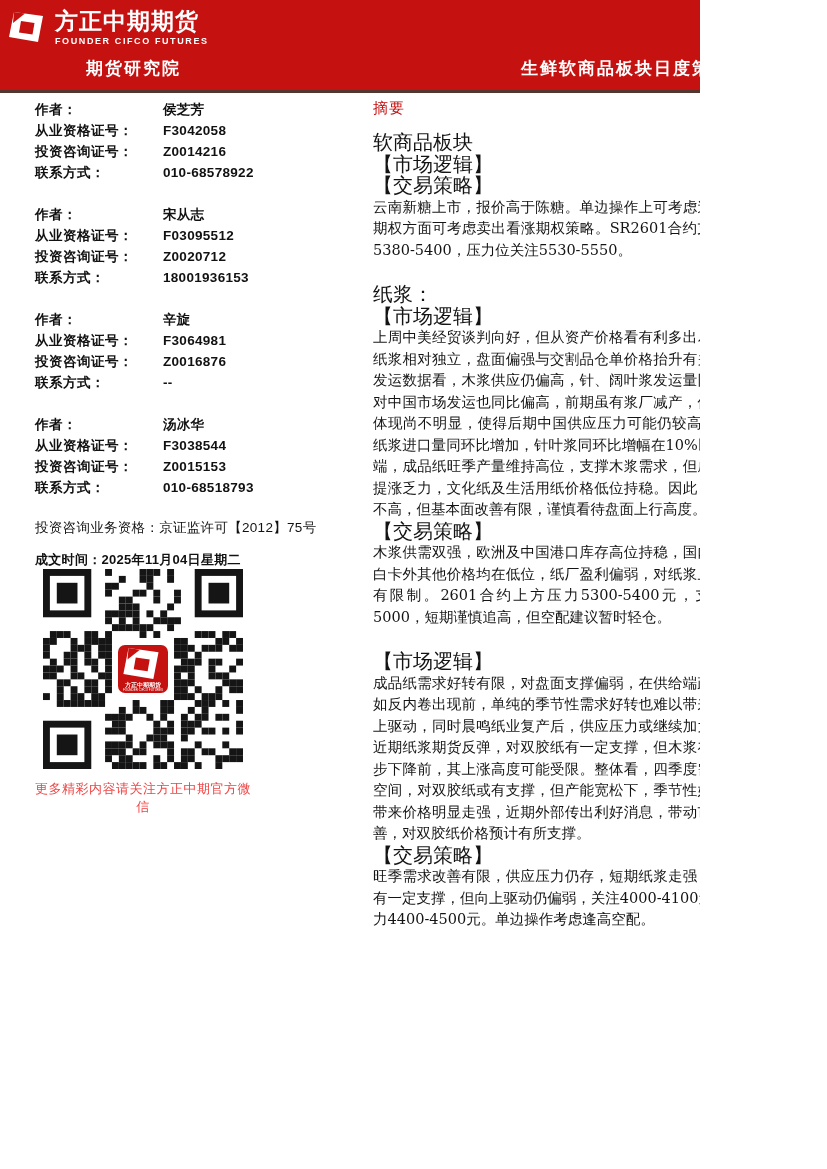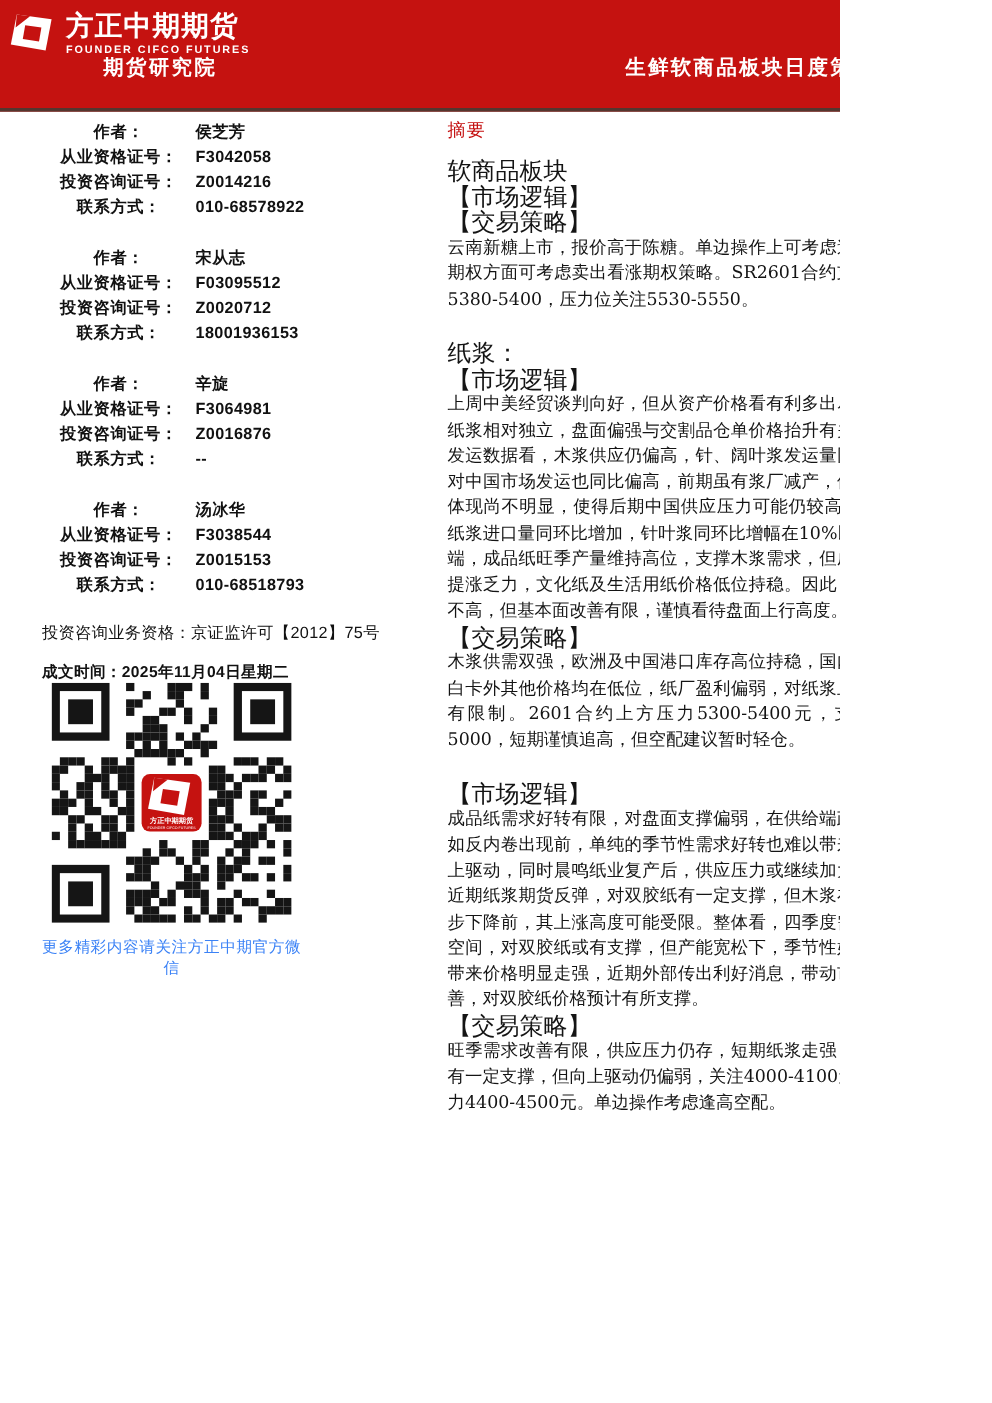--- a/index.html
+++ b/index.html
@@ -11,43 +11,43 @@
   
   .banner {
     position:absolute; left:0; top:0; width:827px; height:93px;
     background:#c51210; border-bottom:3px solid #53362f; color:#fff;
   }
   .logo { position:absolute; left:8px; top:9px; display:flex; align-items:flex-start; }
   .logo-icon { display:block; margin-right:7px; }
   .logo-cn { font-size:23px; font-weight:bold; line-height:1.1; letter-spacing:1px; }
   .logo-en { font-size:9px; font-weight:bold; letter-spacing:1.6px; margin-top:2px; }
   .banner-row {
-    position:absolute; left:0; right:0; bottom:22px;
+    position:absolute; left:0; right:0; bottom:10px;
     display:flex; justify-content:space-between; padding:0 59px 0 86px;
   }
   .banner-dept, .banner-title { font-size:17px; font-weight:bold; letter-spacing:2px; }
   
   .left-col { position:absolute; left:35px; top:99px; width:305px; }
   .team { font-size:14px; font-weight:bold; margin-bottom:17px; letter-spacing:0.5px; }
-  .author-block { margin-bottom:21px;text-align:center; }
+  .author-block { margin-bottom:21px; }
   .info-row { display:flex; height:21px; align-items:center; }
   .lbl { width:128px; font-size:13.5px; font-weight:bold; letter-spacing:0.5px; flex:none; }
   .val { font-size:13.5px; font-weight:bold; letter-spacing:0.3px; }
   .qual { font-size:13.5px; font-weight:normal; margin-top:5px; margin-bottom:14px; letter-spacing:0.3px; }
   .date-line { font-size:13px; font-weight:bold; letter-spacing:0.3px; }
   .qr-wrap { position:relative; width:200px; height:200px; margin-left:8px; }
   .qr-wrap svg { display:block; width:200px; height:200px; }
   .qr-logo {
     position:absolute; left:75px; top:76px; width:50px; height:48px;
     background:#c51210; border-radius:7px; box-shadow:0 0 0 4px #fff;
     display:flex; flex-direction:column; align-items:center; justify-content:center; color:#fff;
   }
   .qr-logo-cn { font-size:6px; font-weight:bold; line-height:1.2; white-space:nowrap; }
   .qr-logo-en { font-size:3px; line-height:1.2; white-space:nowrap; }
-  .qr-caption { margin-top:11px; width:216px; text-align:center; font-size:13px; color:#3b82f6; letter-spacing:0.5px; }
+  .qr-caption { margin-top:11px; width:216px; text-align:center; font-size:13px; color:#ef4444; letter-spacing:0.5px; }
   
   .right-col {
     position:absolute; left:373px; top:99px; width:398px;
     font-family:"DejaVu Serif","Liberation Serif",serif;
   }
   .summary-title { font-size:15px; font-weight:normal; color:#c30d0d; margin-bottom:14px; letter-spacing:1px; }
   .line { font-size:20px; line-height:21.5px; color:#141414; }
   .para { font-size:14.5px; line-height:21.5px; color:#141414; text-align:justify; text-justify:inter-character; }
   .section { margin-bottom:23px; }
   .board-label { margin-bottom:0; }

